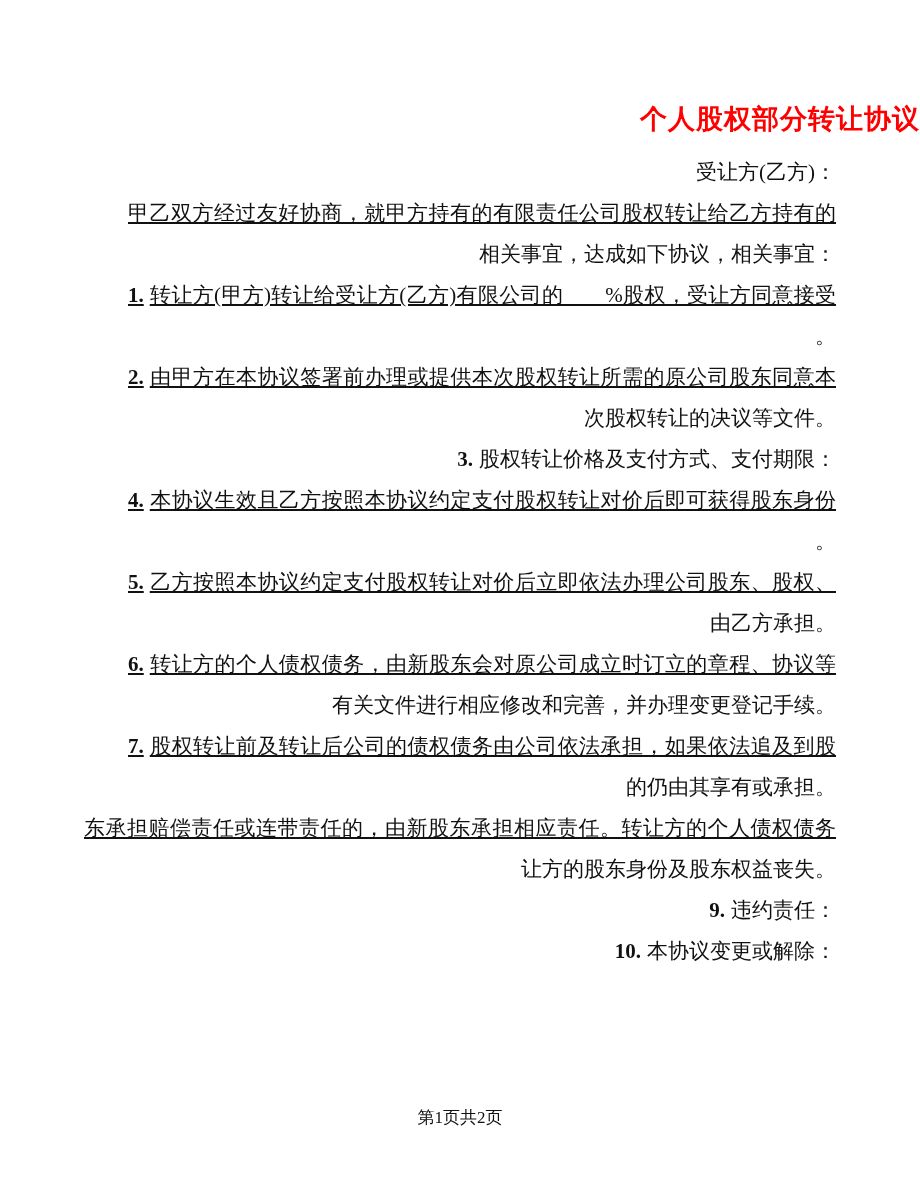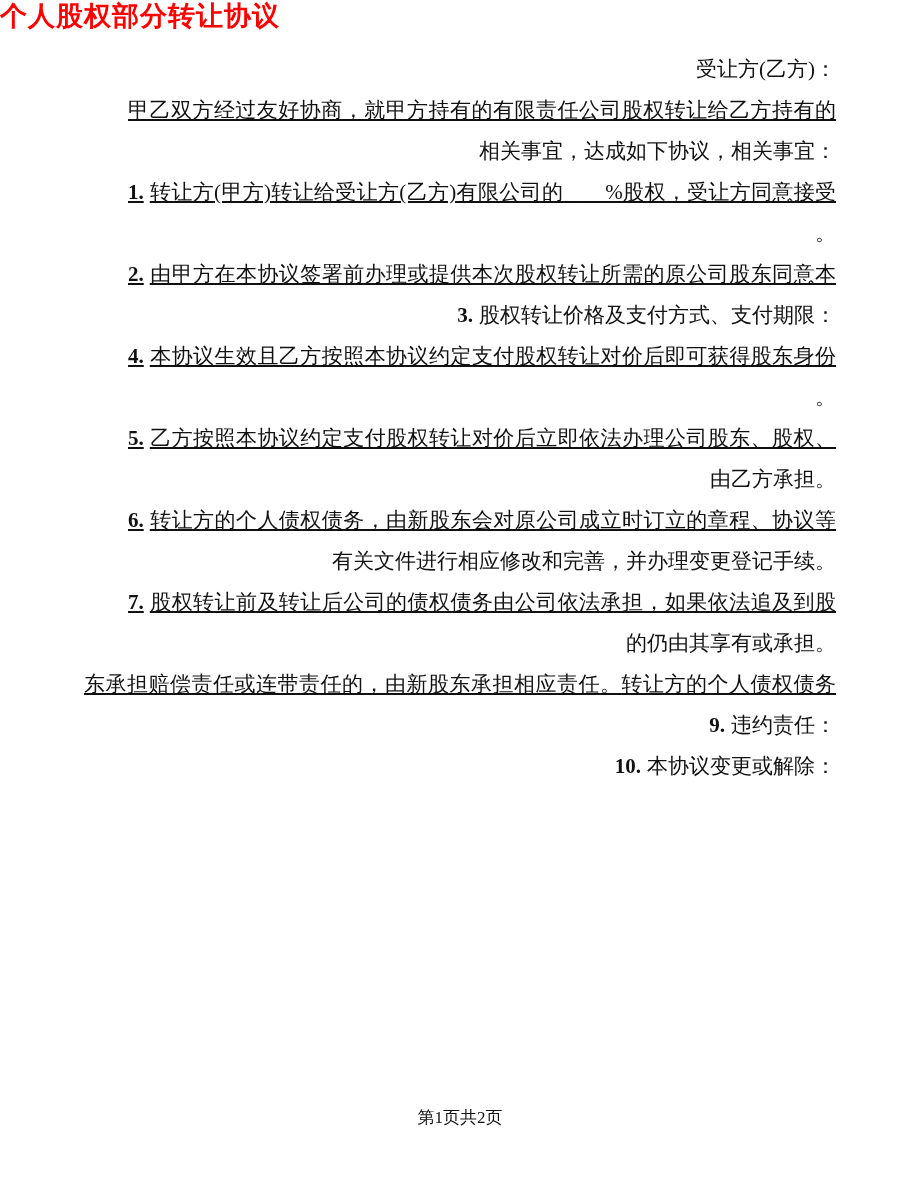--- a/index.html
+++ b/index.html
@@ -11,21 +11,22 @@
     position: relative;
     width: 920px;
     height: 1191px;
     background: #ffffff;
     overflow: hidden;
     font-family: "Liberation Serif", "DejaVu Serif", serif;
     color: #111111;
   }
   .title {
     margin: 0;
-    text-align: left;
+    padding-top: 103px;
+    text-align: right;
     font-size: 27px;
     line-height: 33px;
     font-weight: bold;
     color: #ff0000;
     letter-spacing: 1px;
   }
   .doc-body {
     margin-top: 16px;
     padding: 0 84px;
     font-size: 21px;
@@ -70,30 +71,32 @@
 
   <h1 class="title">个人股权部分转让协议</h1>
 
   <div class="doc-body">
     <div class="line indent"><span class="txt">受让方(乙方)：</span></div>
     <div class="line indent justify"><span class="txt">甲乙双方经过友好协商，就甲方持有的有限责任公司股权转让给乙方持有的</span></div>
     <div class="line"><span class="txt">相关事宜，达成如下协议，相关事宜：</span></div>
     <div class="line indent justify"><span class="num">1.</span><span class="txt">转让方(甲方)转让给受让方(乙方)有限公司的____%股权，受让方同意接受</span></div>
     <div class="line"><span class="txt">。</span></div>
     <div class="line indent justify"><span class="num">2.</span><span class="txt">由甲方在本协议签署前办理或提供本次股权转让所需的原公司股东同意本</span></div>
+    <div class="line"><span class="txt">次股权转让的决议等文件。</span></div>
     <div class="line indent"><span class="num">3.</span><span class="txt">股权转让价格及支付方式、支付期限：</span></div>
     <div class="line indent justify"><span class="num">4.</span><span class="txt">本协议生效且乙方按照本协议约定支付股权转让对价后即可获得股东身份</span></div>
     <div class="line"><span class="txt">。</span></div>
     <div class="line indent justify"><span class="num">5.</span><span class="txt">乙方按照本协议约定支付股权转让对价后立即依法办理公司股东、股权、</span></div>
     <div class="line"><span class="txt">由乙方承担。</span></div>
     <div class="line indent justify"><span class="num">6.</span><span class="txt">转让方的个人债权债务，由新股东会对原公司成立时订立的章程、协议等</span></div>
     <div class="line"><span class="txt">有关文件进行相应修改和完善，并办理变更登记手续。</span></div>
     <div class="line indent justify"><span class="num">7.</span><span class="txt">股权转让前及转让后公司的债权债务由公司依法承担，如果依法追及到股</span></div>
     <div class="line"><span class="txt">的仍由其享有或承担。</span></div>
     <div class="line justify"><span class="txt">东承担赔偿责任或连带责任的，由新股东承担相应责任。转让方的个人债权债务</span></div>
+    <div class="line"><span class="txt">让方的股东身份及股东权益丧失。</span></div>
     <div class="line indent"><span class="num">9.</span><span class="txt">违约责任：</span></div>
     <div class="line indent"><span class="num">10.</span><span class="txt">本协议变更或解除：</span></div>
   </div>
 
   <div class="footer">
     <span>第1页共2页</span>
   </div>
 
 </div>
 

